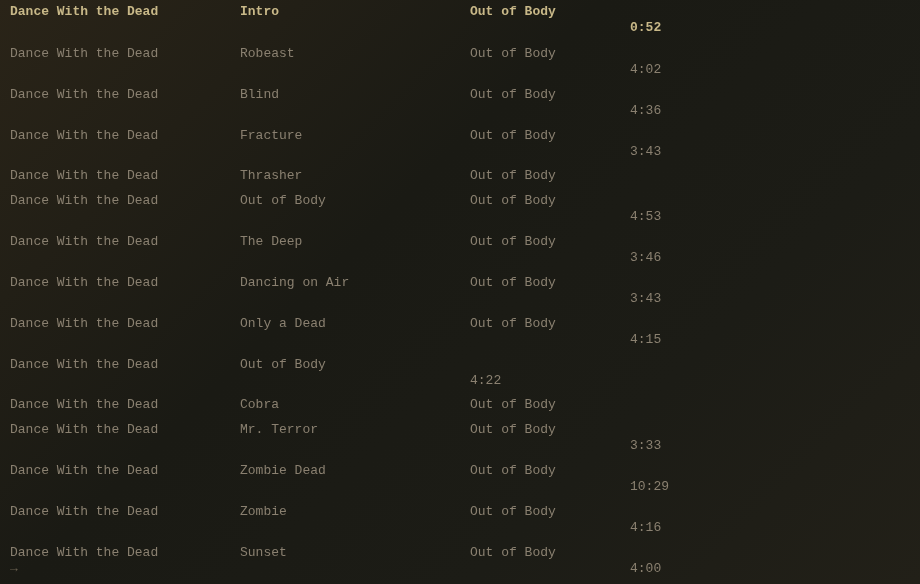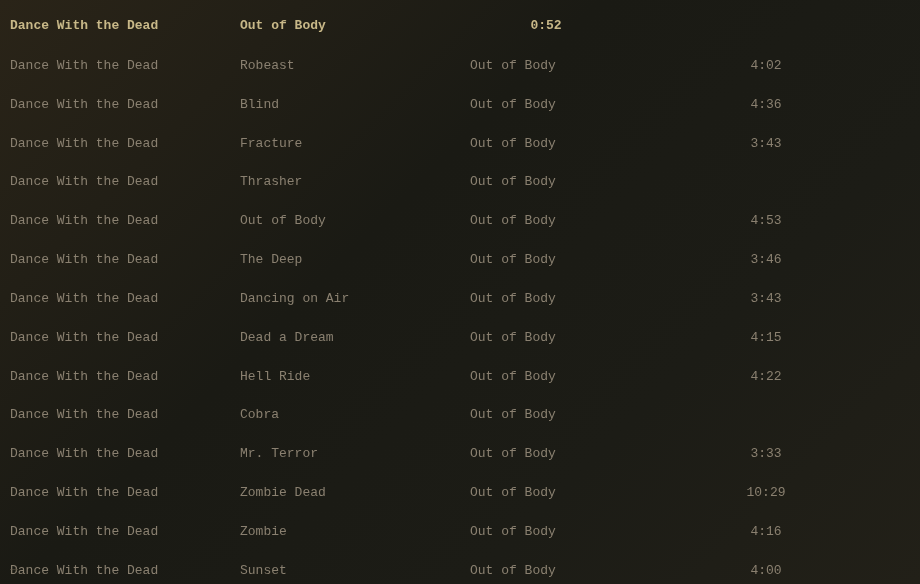--- a/index.html
+++ b/index.html
@@ -20,53 +20,55 @@
     }
 
     .track-list {
       width: 100%;
       padding: 0;
     }
 
     .track-row {
       display: grid;
       grid-template-columns: 230px 230px 160px 1fr;
-      padding: 17px 10px 3px 10px;
+      padding: 3px 10px 3px 10px;
       line-height: 1.45;
     }
 
     .track-row.header {
       color: #c8b888;
       font-weight: bold;
       padding-bottom: 4px;
     }
 
     .col-artist { }
     .col-title { }
     .col-album { }
     .col-duration {
-      text-align: center;
+      text-align: left;
       padding-right: 8px;
+      margin-top: 16px;
     }
 
     .footer {
       position: absolute;
       bottom: 8px;
       left: 10px;
       color: #6a6050;
       font-size: 13px;
     }
   </style>
 </head>
 <body>
 
 <div class="track-list">
 
   <div class="track-row header">
     <span class="col-artist">Dance With the Dead</span>
+    <span class="col-title">Intro</span>
     <span class="col-album">Out of Body</span>
     <span class="col-duration">0:52</span>
   </div>
 
 <div class="track-row">
       <span class="col-artist">Dance With the Dead</span>
       <span class="col-title">Robeast</span>
       <span class="col-album">Out of Body</span>
       <span class="col-duration">4:02</span>
     </div>
@@ -100,27 +102,26 @@
       <span class="col-duration">3:46</span>
     </div>
     <div class="track-row">
       <span class="col-artist">Dance With the Dead</span>
       <span class="col-title">Dancing on Air</span>
       <span class="col-album">Out of Body</span>
       <span class="col-duration">3:43</span>
     </div>
     <div class="track-row">
       <span class="col-artist">Dance With the Dead</span>
-      <span class="col-title">Dead a Dream</span>
+      <span class="col-title">Only a Dead</span>
       <span class="col-album">Out of Body</span>
       <span class="col-duration">4:15</span>
     </div>
     <div class="track-row">
       <span class="col-artist">Dance With the Dead</span>
-      <span class="col-title">Hell Ride</span>
       <span class="col-album">Out of Body</span>
       <span class="col-duration">4:22</span>
     </div>
     <div class="track-row">
       <span class="col-artist">Dance With the Dead</span>
       <span class="col-title">Cobra</span>
       <span class="col-album">Out of Body</span>
     </div>
     <div class="track-row">
       <span class="col-artist">Dance With the Dead</span>

